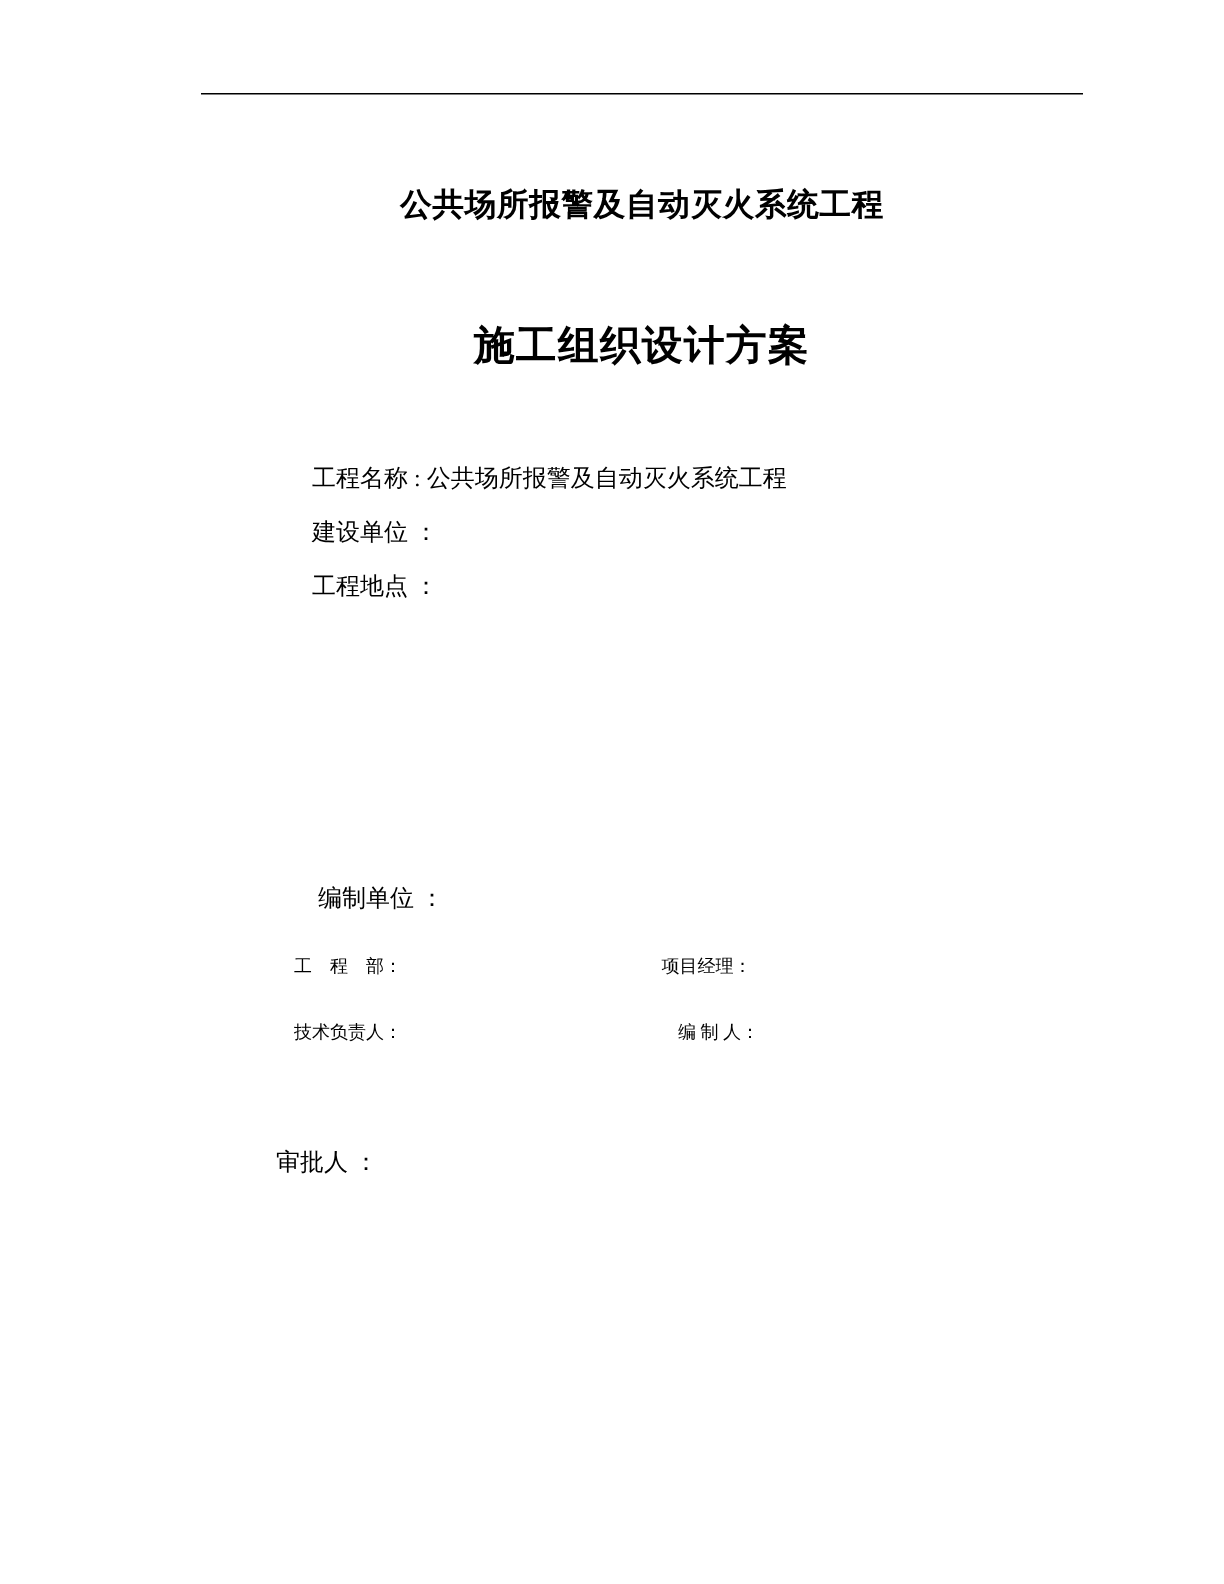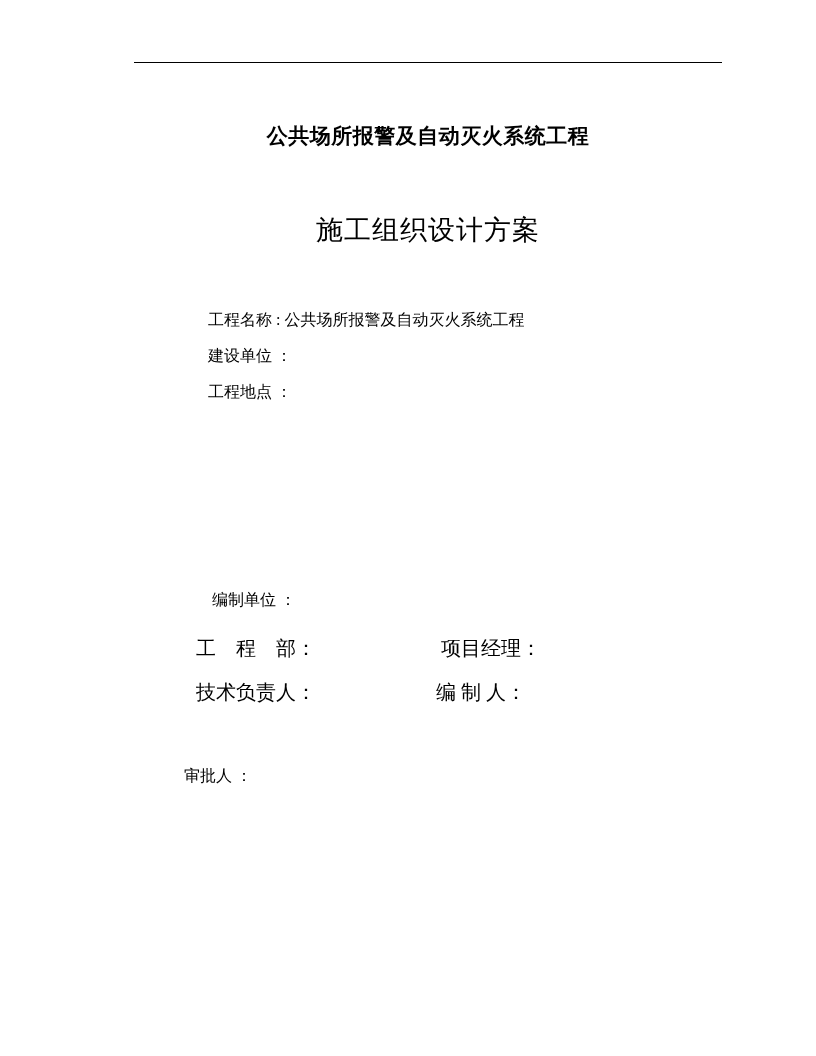--- a/index.html
+++ b/index.html
@@ -38,21 +38,21 @@
     letter-spacing: 0.5px;
     line-height: 1.4;
   }
   .doc-title-2 {
     position: absolute;
     left: 134px;
     top: 212px;
     width: 588px;
     text-align: center;
     font-size: 27px;
-    font-weight: normal;
+    font-weight: bold;
     letter-spacing: 1px;
     line-height: 1.4;
   }
   .info-block {
     position: absolute;
     left: 208px;
     top: 312px;
     width: 500px;
   }
   .info-row {
@@ -75,40 +75,40 @@
   }
   .prep-row-single {
     font-size: 16px;
     line-height: 1.0;
     margin-bottom: 30px;
     white-space: nowrap;
     margin-left: 16px;
   }
   .two-col {
     position: relative;
-    font-size: 20px;
+    font-size: 12px;
     line-height: 1.0;
     height: 22px;
     margin-bottom: 22px;
   }
   .col-left {
     position: absolute;
     left: 0px;
     top: 0;
     white-space: nowrap;
   }
   .col-right {
     position: absolute;
     left: 245px;
     top: 0;
     white-space: nowrap;
   }
   .col-right-b {
     position: absolute;
-    left: 240px;
+    left: 256px;
     top: 0;
     white-space: nowrap;
   }
   .approver {
     position: absolute;
     left: 184px;
     top: 768px;
     font-size: 16px;
     line-height: 1.0;
     white-space: nowrap;

